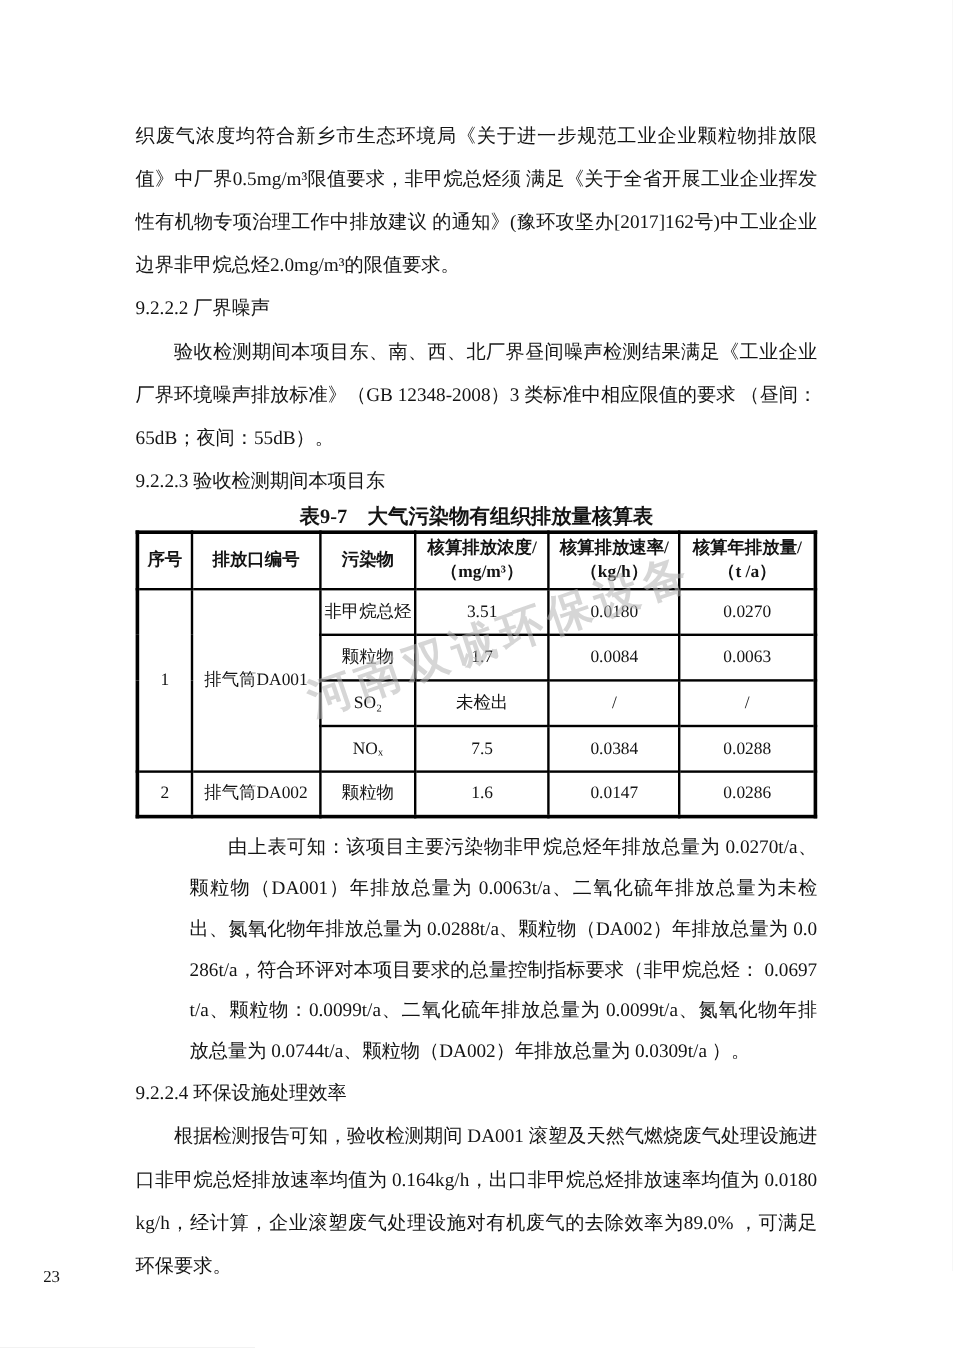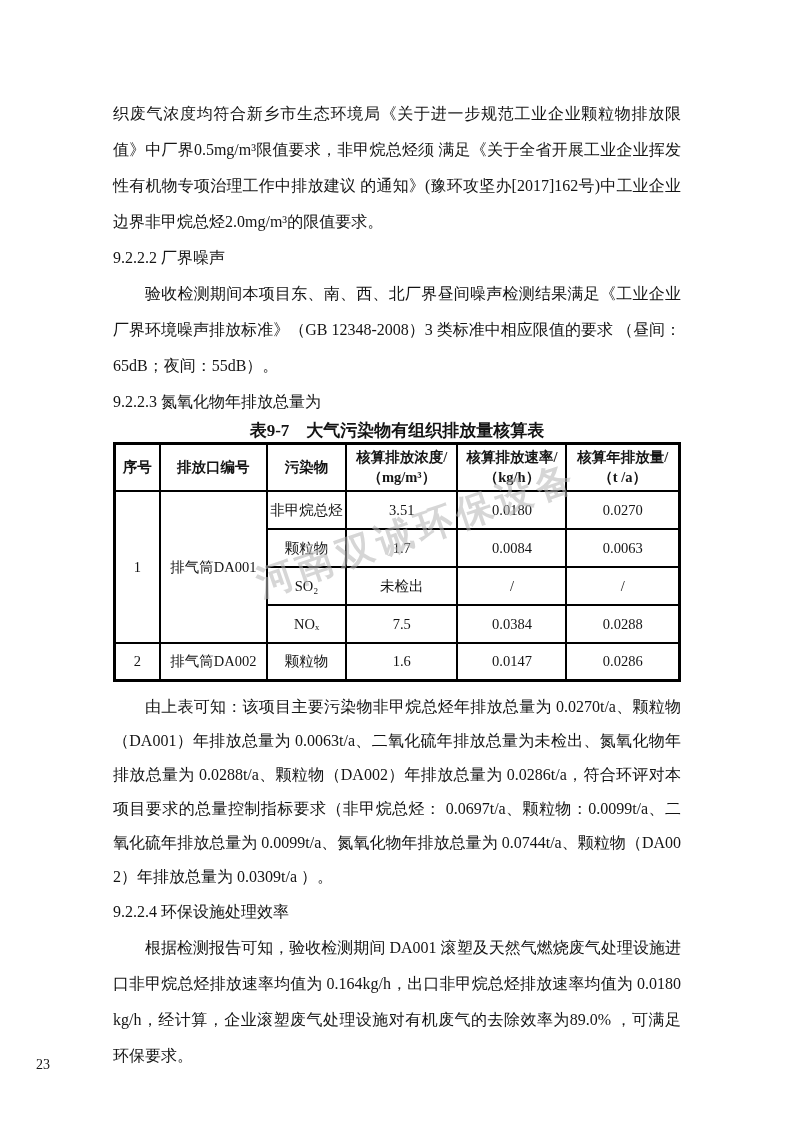--- a/index.html
+++ b/index.html
@@ -57,21 +57,21 @@
     font-family: "Liberation Serif", "DejaVu Serif", serif;
     padding: 1px 2px;
     overflow: hidden;
   }
   table.data thead th {
     font-weight: bold;
     height: 47px;
     line-height: 20px;
   }
   table.data tbody td { height: 38px; line-height: 18px; }
-  .after-table { margin-top: 8px; }
+  .after-table { margin-top: 8px; margin-left: 45px; }
   .watermark {
     position: absolute;
     left: 258px;
     top: 560px;
     font-family: "Liberation Sans", "DejaVu Sans", sans-serif;
     font-weight: bold;
     font-size: 37px;
     letter-spacing: 5px;
     white-space: nowrap;
     transform: rotate(-19deg);
@@ -96,21 +96,21 @@
 
 <div class="page">
 
   <div class="content">
 
     <p class="body">织废气浓度均符合新乡市生态环境局《关于进一步规范工业企业颗粒物排放限值》中厂界0.5mg/m³限值要求，非甲烷总烃须 满足《关于全省开展工业企业挥发性有机物专项治理工作中排放建议 的通知》(豫环攻坚办[2017]162号)中工业企业边界非甲烷总烃2.0mg/m³的限值要求。</p>
 
     <h3 class="sec">9.2.2.2 厂界噪声</h3>
     <p class="body indent">验收检测期间本项目东、南、西、北厂界昼间噪声检测结果满足《工业企业厂界环境噪声排放标准》（GB 12348-2008）3 类标准中相应限值的要求 （昼间：65dB；夜间：55dB）。</p>
 
-    <h3 class="sec">9.2.2.3 氮氧化物年排放总量为</h3>
+    <h3 class="sec">9.2.2.3 验收检测期间本项目东</h3>
 
     <div class="tbl-caption">表9-7　大气污染物有组织排放量核算表</div>
 
     <table class="data">
       <colgroup>
         <col style="width:8%">
         <col style="width:19%">
         <col style="width:14%">
         <col style="width:19.7%">
         <col style="width:19.3%">

